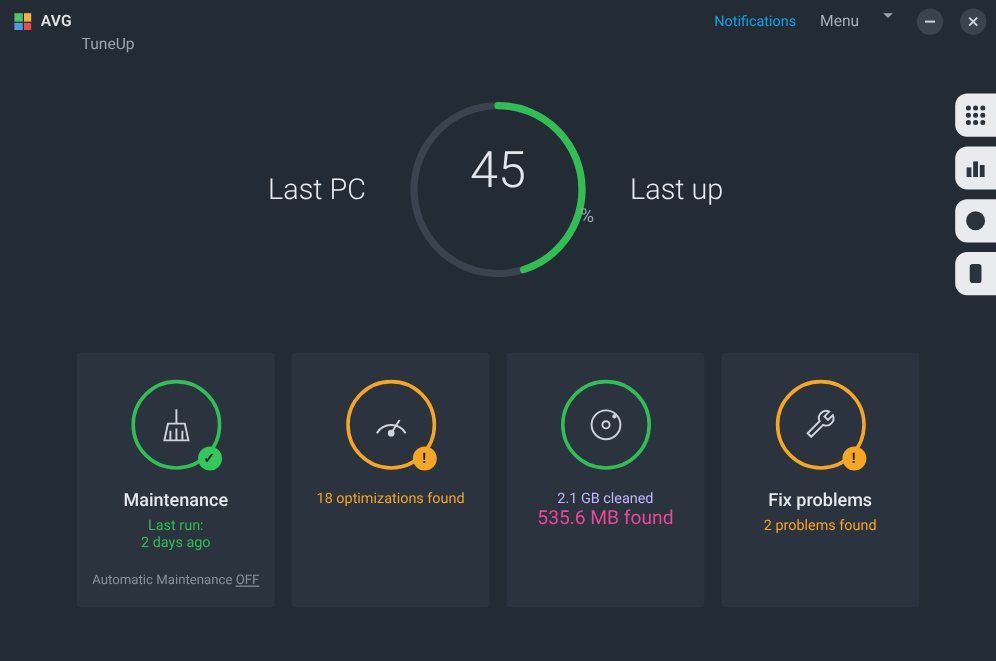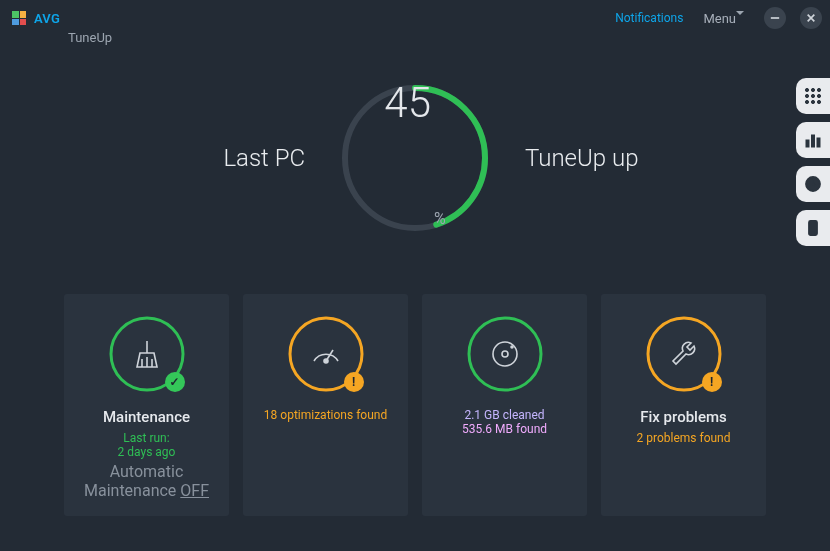--- a/index.html
+++ b/index.html
@@ -27,25 +27,25 @@
     height: 14px;
     display: grid;
     grid-template-columns: 1fr 1fr;
     grid-template-rows: 1fr 1fr;
     gap: 1px;
   }
   .logo-block span:nth-child(1) { background: #4cc364; }
   .logo-block span:nth-child(2) { background: #f6b042; }
   .logo-block span:nth-child(3) { background: #4e9bde; }
   .logo-block span:nth-child(4) { background: #e24e4e; }
-  .brand { color: #0ea5e9; font-weight: 600; letter-spacing: .2px; }
+  .brand { color: #e5e5e5; font-weight: 600; letter-spacing: .2px; }
   .product { color: #9ca5b0; margin-top: 38px; }
   .header .spacer { flex: 1; }
   .nav-link { color: #0ea5e9; font-size: 12px; cursor: pointer; padding: 4px 6px; }
-  .menu-wrap { display: flex; align-items: flex-start; gap: 0; cursor: pointer; padding: 4px 6px; }
+  .menu-wrap { display: flex; align-items: flex-start; gap: 20px; cursor: pointer; padding: 4px 6px; }
   .caret { width: 0; height: 0; border-left: 4px solid transparent; border-right: 4px solid transparent; border-top: 4px solid #9ca5b0; }
   .win-btn { width: 22px; height: 22px; border-radius: 50%; background: #3a434e; display: flex; align-items: center; justify-content: center; color: #cfd4da; font-size: 13px; cursor: pointer; margin-left: 6px; }
 
   
   .sidebar {
     position: absolute;
     right: 0;
     top: 78px;
     display: flex;
     flex-direction: column;
@@ -82,23 +82,24 @@
   .hero-text.right { text-align: left; }
   .hero-text.left { text-align: right; }
   .ring-wrap {
     position: relative;
     width: 160px;
     height: 160px;
   }
   .ring-wrap svg { transform: rotate(-90deg); }
   .ring-center {
     position: absolute; inset: 0;
-    display: flex; align-items: flex-start; justify-content: center;
+    display: flex; align-items: center; justify-content: center;
     gap: 3px;
     color: #e4e7eb;
+    flex-direction: column;
   }
   .ring-num { font-size: 42px; font-weight: 300; }
   .ring-pct { font-size: 16px; color: #9ca5b0; align-self: flex-end; margin-bottom: 10px; }
 
   
   .tiles {
     display: flex;
     gap: 14px;
     padding: 0 64px;
     margin-top: 56px;
@@ -138,22 +139,22 @@
   }
   .badge.ok { background: #34c759; }
   .badge.warn { background: #f5a623; }
   .tile h3 {
     color: #e6e9ed;
     font-size: 15px;
     font-weight: 500;
     margin-bottom: 5px;
   }
   .tile .line1 { font-size: 12px; }
-  .tile .line2 { font-size: 12px; color: #f0abfc; }
-  .tile .line3 { font-size: 16px; color: #88919c; margin-top: 3px; }
+  .tile .line2 { font-size: 16px; color: #ec4899; }
+  .tile .line3 { font-size: 11px; color: #88919c; margin-top: 18px; }
   .c-green .line1 { color: #2fbf55; }
   .c-orange .line1 { color: #f5a623; }
   .c-green2 .line1 { color: #c4b5fd; }
   .tile .line3 .under { text-decoration: underline; }
 </style>
 </head>
 <body>
 
 <div class="header">
   <div class="logo-block">
@@ -222,21 +223,21 @@
   <div class="ring-wrap">
     <svg width="160" height="160">
       <circle cx="80" cy="80" r="70" stroke="#3a434e" stroke-width="6" fill="none"></circle>
       <circle id="hero-arc" cx="80" cy="80" r="70" stroke="#2fbf55" stroke-width="6" fill="none" stroke-linecap="round" stroke-dasharray="197.92033717615698 439.822971502571"></circle>
     </svg>
     <div class="ring-center">
       <span class="ring-num">45</span>
       <span class="ring-pct">%</span>
     </div>
   </div>
-  <div class="hero-text right">TuneUp up</div>
+  <div class="hero-text right">Last up</div>
 </div>
 
 <div class="tiles">
 
   <div class="tile c-green">
     <div class="tile-icon">
       <svg class="ring" width="84" height="84">
           <circle cx="42" cy="42" r="36" stroke="#2fbf55" stroke-width="3" fill="none"></circle>
         </svg>
       <div class="glyph">

